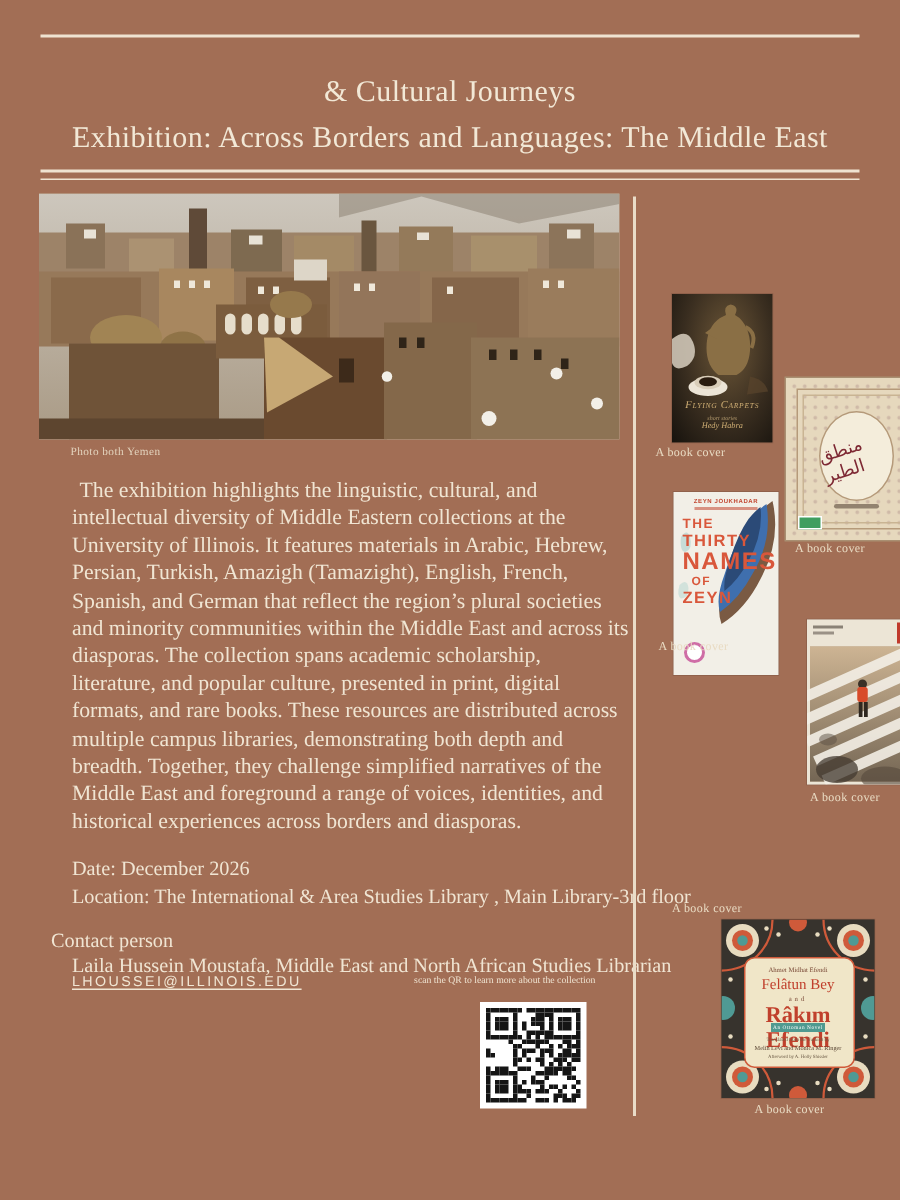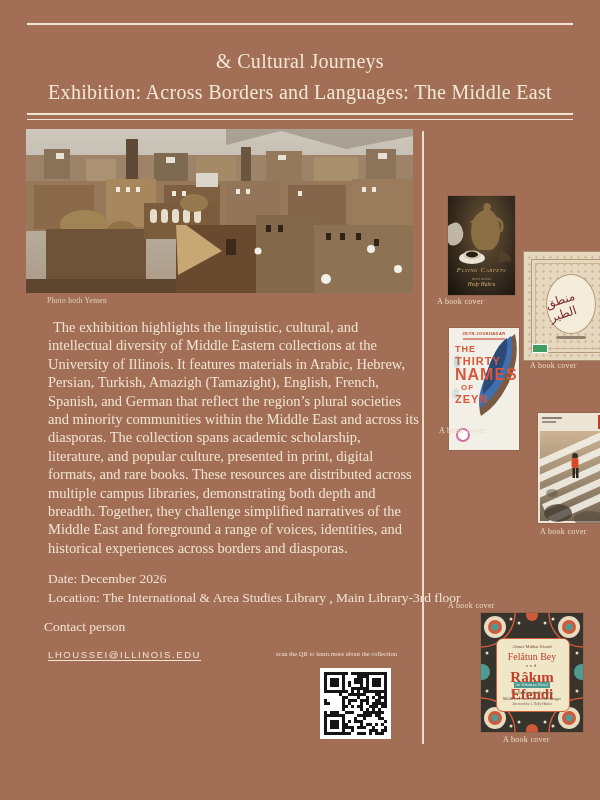--- a/index.html
+++ b/index.html
@@ -14,21 +14,21 @@
     border-top:2px solid #efe3d1;border-bottom:1.5px solid #efe3d1;}
 
   
   .photo{position:absolute;left:26px;top:129px;width:387px;height:164px;overflow:hidden;background:#b7a58d;}
   .photo svg{display:block;}
   .photo-caption{position:absolute;left:47px;top:296px;font-size:7.5px;color:#e3d3bd;letter-spacing:.3px;}
   .body-text{position:absolute;left:48px;top:318px;width:372px;font-size:14.5px;line-height:18.4px;
     color:#f0e5d3;text-indent:5px;}
   .event-text{position:absolute;left:48px;top:570px;font-size:13.5px;line-height:18.5px;color:#f0e5d3;}
   .event-text div{white-space:nowrap;}
-  .contact-heading{position:absolute;left:44px;top:619px;font-size:13.5px;color:#f0e5d3;}
+  .contact-heading{position:absolute;left:34px;top:619px;font-size:13.5px;color:#f0e5d3;}
   .contact-person{position:absolute;left:48px;top:636px;font-size:13.5px;color:#f0e5d3;white-space:nowrap;}
   .contact-email{position:absolute;left:48px;top:649px;font-size:9.5px;letter-spacing:1.6px;
     color:#f0e5d3;text-transform:uppercase;text-decoration:underline;text-underline-offset:2px;
     font-family:"Liberation Sans",sans-serif;cursor:pointer;}
   .qr-note{position:absolute;left:257px;top:650px;width:140px;text-align:right;font-size:6.5px;color:#efe3d1;}
   .qr-box{position:absolute;left:320px;top:668px;width:71px;height:71px;background:#fff;
     display:flex;align-items:center;justify-content:center;}
   .qr-grid{display:grid;grid-template-rows:repeat(21,1fr);grid-template-columns:repeat(21,1fr);
     width:63px;height:63px;background:#fff;}
   .qm{background:#151515;}
@@ -192,20 +192,21 @@
   <div class="photo-caption">Photo both Yemen</div>
 
   <div class="body-text">The exhibition highlights the linguistic, cultural, and intellectual diversity of Middle Eastern collections at the University of Illinois. It features materials in Arabic, Hebrew, Persian, Turkish, Amazigh (Tamazight), English, French, Spanish, and German that reflect the region’s plural societies and minority communities within the Middle East and across its diasporas. The collection spans academic scholarship, literature, and popular culture, presented in print, digital formats, and rare books. These resources are distributed across multiple campus libraries, demonstrating both depth and breadth. Together, they challenge simplified narratives of the Middle East and foreground a range of voices, identities, and historical experiences across borders and diasporas.</div>
 
   <div class="event-text">
     <div>Date: December 2026</div>
     <div>Location: The International &amp; Area Studies Library , Main Library-3rd floor</div>
   </div>
 
   <div class="contact-heading">Contact person</div>
+  <div class="contact-person">Laila Hussein Moustafa, Middle East and North African Studies Librarian</div>
   <a class="contact-email">lhoussei@illinois.edu</a>
 
   <div class="qr-note">scan the QR to learn more about the collection</div>
   <div class="qr-box">
     <div class="qr-grid">
         <div class="qm" style="grid-area: 1 / 1;"></div>
         <div class="qm" style="grid-area: 1 / 2;"></div>
         <div class="qm" style="grid-area: 1 / 3;"></div>
         <div class="qm" style="grid-area: 1 / 4;"></div>
         <div class="qm" style="grid-area: 1 / 5;"></div>

